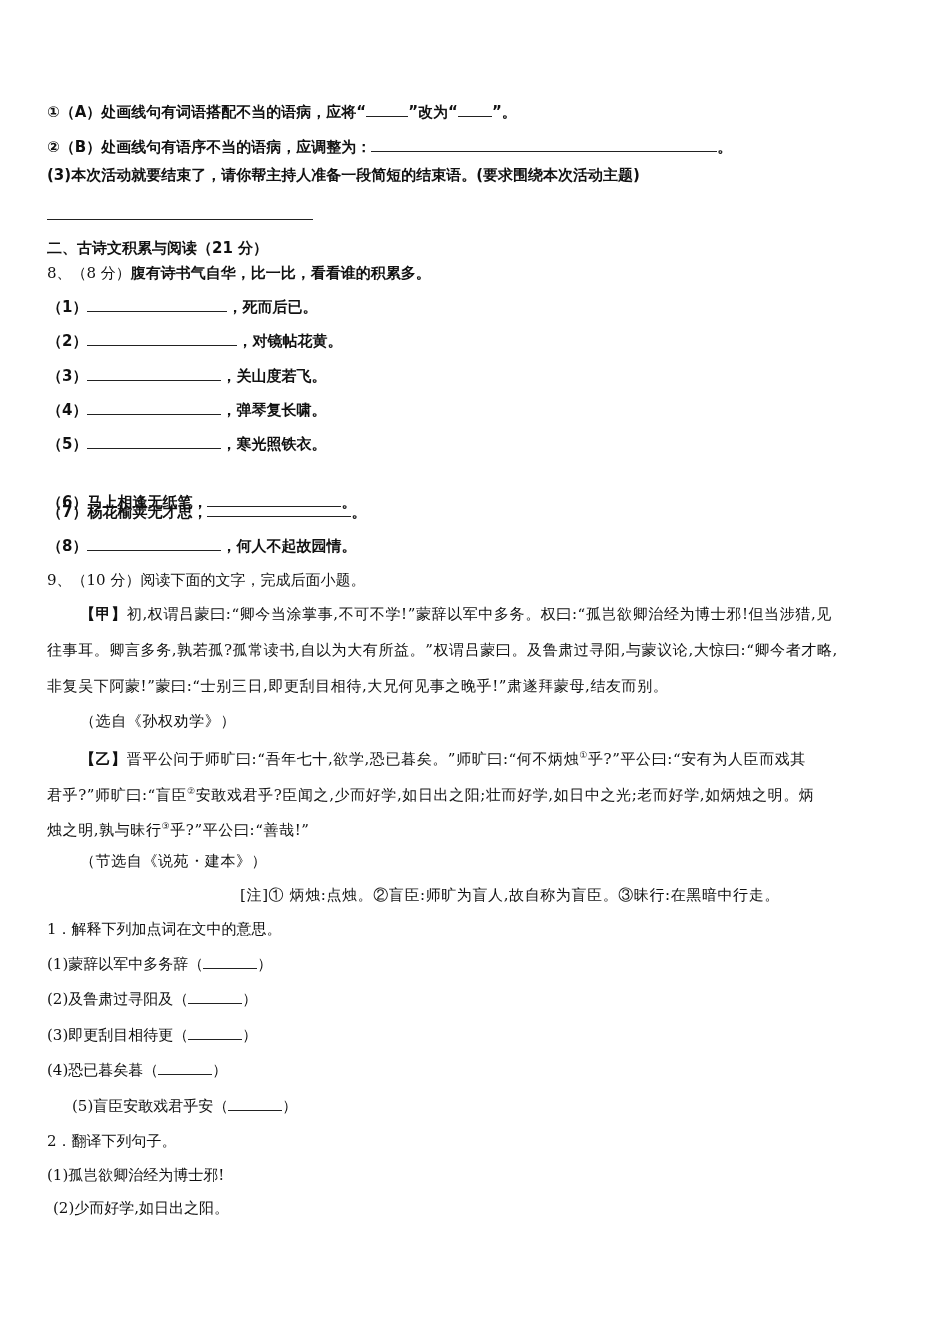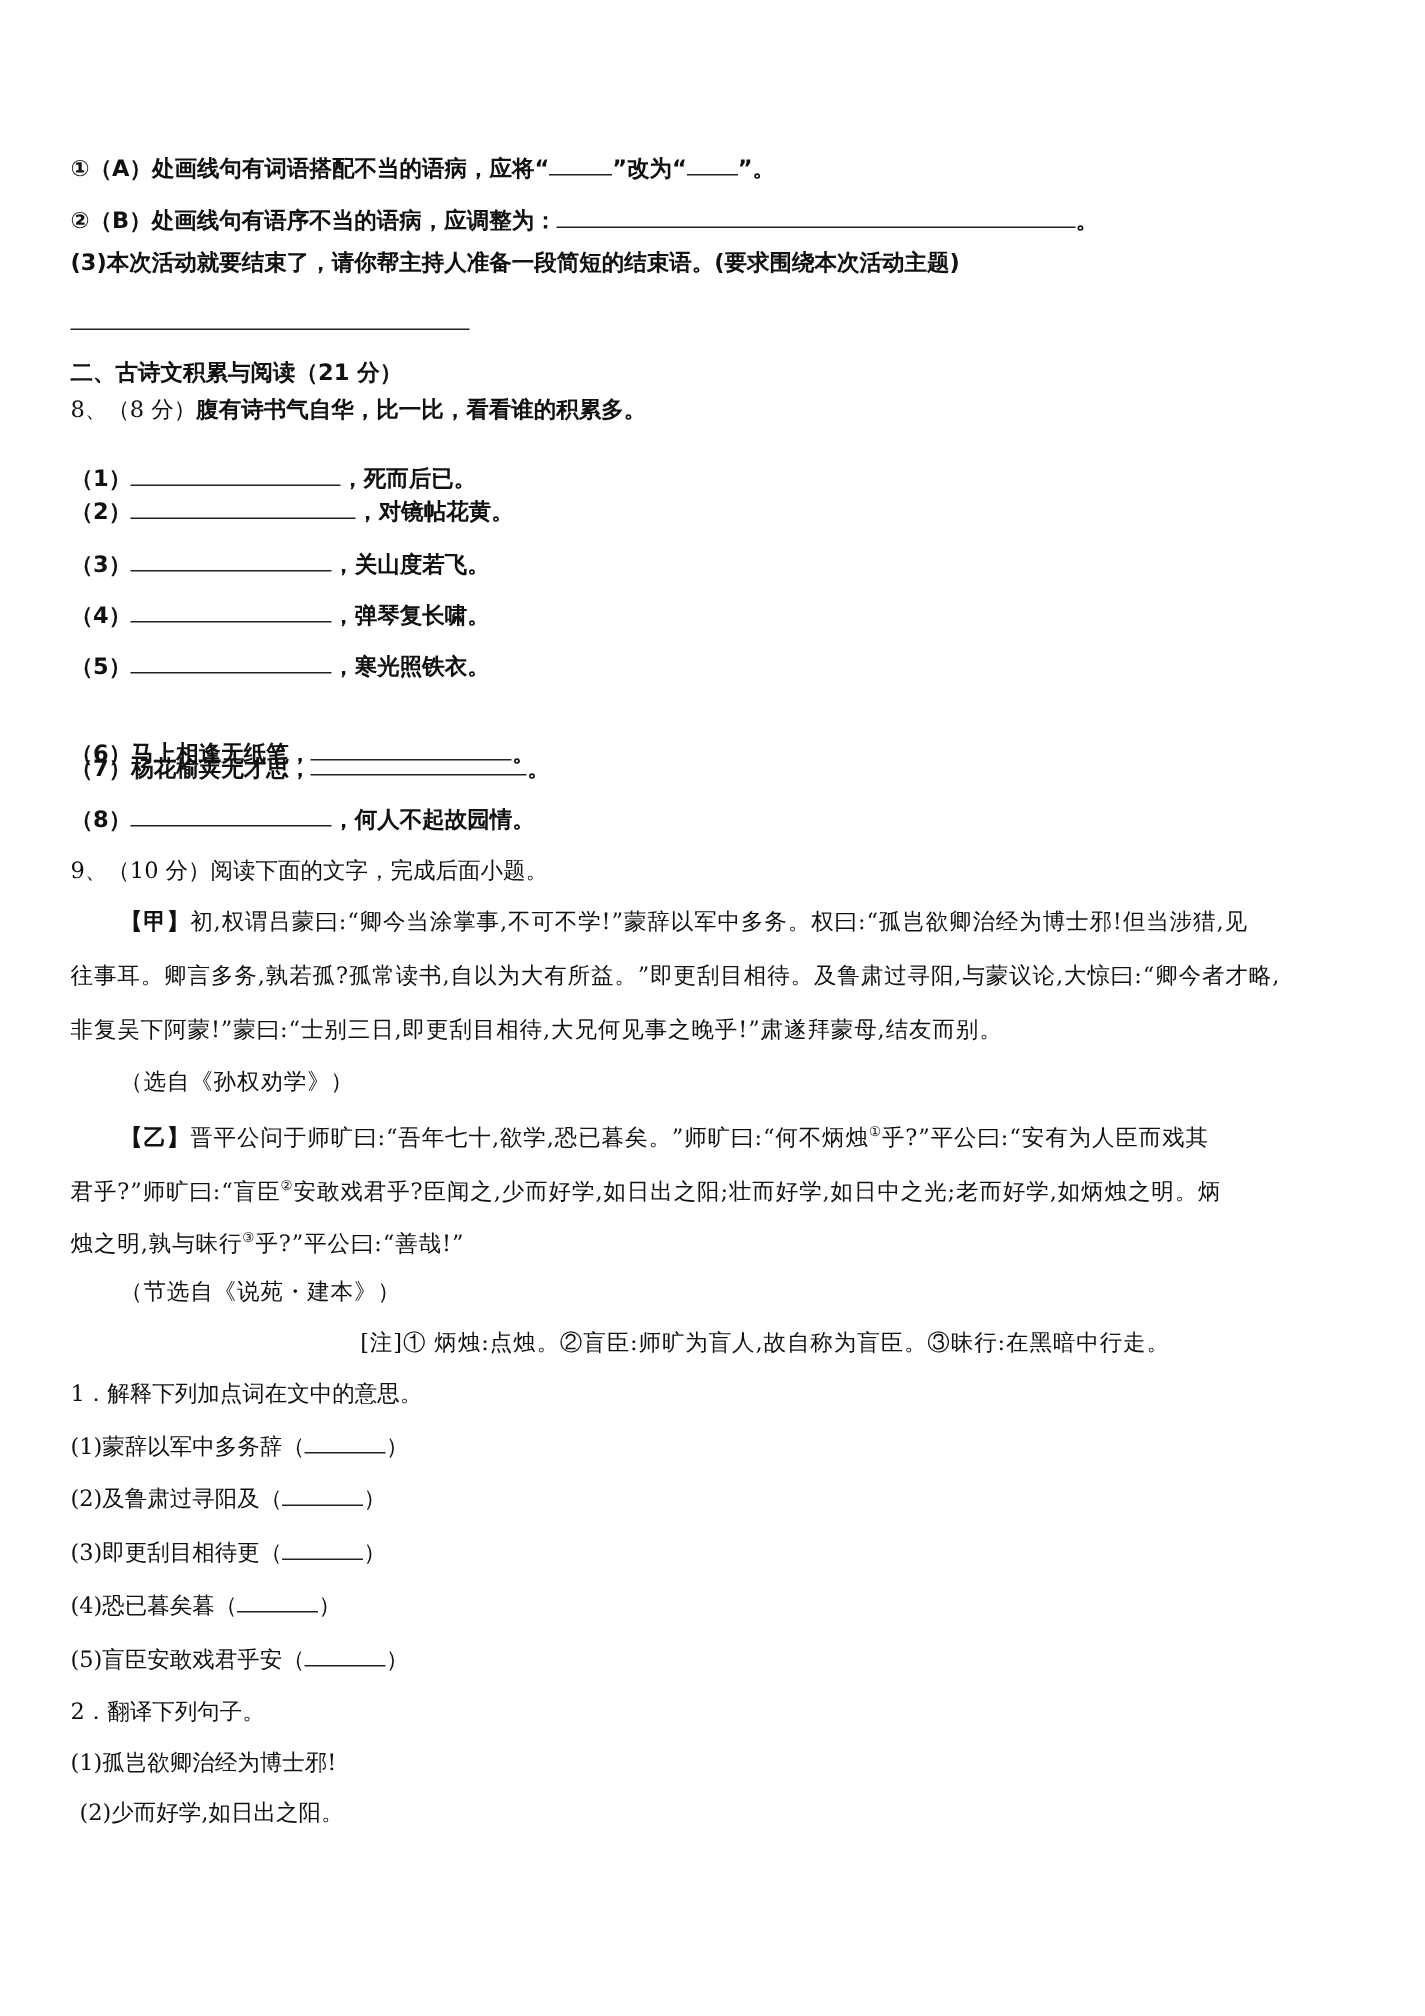--- a/index.html
+++ b/index.html
@@ -66,21 +66,21 @@
 </div>
 <div class="line bold" style="top:165px;">(3)本次活动就要结束了，请你帮主持人准备一段简短的结束语。(要求围绕本次活动主题)</div>
 <div class="rule"></div>
 
 <div class="line bold" style="top:238px;">二、古诗文积累与阅读（21 分）</div>
 
 <div class="line" style="top:263px;">
   <span class="serif">8、（8 分）</span><span class="bold">腹有诗书气自华，比一比，看看谁的积累多。</span>
 </div>
 
-<div class="line bold" style="top:309px;">
+<div class="line bold" style="top:297px;">
   <span>（1）</span><span class="blank" style="width:140px;"></span><span>，死而后已。</span>
 </div>
 <div class="line bold" style="top:331px;">
   <span>（2）</span><span class="blank" style="width:150px;"></span><span>，对镜帖花黄。</span>
 </div>
 <div class="line bold" style="top:366px;">
   <span>（3）</span><span class="blank" style="width:134px;"></span><span>，关山度若飞。</span>
 </div>
 <div class="line bold" style="top:400px;">
   <span>（4）</span><span class="blank" style="width:134px;"></span><span>，弹琴复长啸。</span>
@@ -96,21 +96,21 @@
 </div>
 <div class="line bold" style="top:536px;text-align:center;">
   <span>（8）</span><span class="blank" style="width:134px;"></span><span>，何人不起故园情。</span>
 </div>
 
 <div class="line" style="top:570px;">9、（10 分）阅读下面的文字，完成后面小题。</div>
 
 <div class="para indent" style="top:604px;">
   <span class="bold">【甲】</span><span>初,权谓吕蒙曰:“卿今当涂掌事,不可不学!”蒙辞以军中多务。权曰:“孤岂欲卿治经为博士邪!但当涉猎,见</span>
 </div>
-<div class="para" style="top:640px;">往事耳。卿言多务,孰若孤?孤常读书,自以为大有所益。”即更刮目相待。及鲁肃过寻阳,与蒙议论,大惊曰:“卿今者才略,</div>
+<div class="para" style="top:640px;">往事耳。卿言多务,孰若孤?孤常读书,自以为大有所益。”权谓吕蒙曰。及鲁肃过寻阳,与蒙议论,大惊曰:“卿今者才略,</div>
 <div class="para" style="top:676px;">非复吴下阿蒙!”蒙曰:“士别三日,即更刮目相待,大兄何见事之晚乎!”肃遂拜蒙母,结友而别。</div>
 <div class="para indent" style="top:711px;">（选自《孙权劝学》）</div>
 
 <div class="para indent" style="top:745px;">
   <span class="bold">【乙】</span><span>晋平公问于师旷曰:“吾年七十,欲学,恐已暮矣。”师旷曰:“何不炳烛</span><sup>①</sup><span>乎?”平公曰:“安有为人臣而戏其</span>
 </div>
 <div class="para" style="top:781px;">
   <span>君乎?”师旷曰:“盲臣</span><sup>②</sup><span>安敢戏君乎?臣闻之,少而好学,如日出之阳;壮而好学,如日中之光;老而好学,如炳烛之明。炳</span>
 </div>
 <div class="para" style="top:816px;">
@@ -126,19 +126,19 @@
 </div>
 <div class="line" style="top:989px;">
   <span>(2)及鲁肃过寻阳及（</span><span class="blank" style="width:54px;"></span><span>）</span>
 </div>
 <div class="line" style="top:1025px;">
   <span>(3)即更刮目相待更（</span><span class="blank" style="width:54px;"></span><span>）</span>
 </div>
 <div class="line" style="top:1060px;">
   <span>(4)恐已暮矣暮（</span><span class="blank" style="width:54px;"></span><span>）</span>
 </div>
-<div class="line" style="top:1096px;">
+<div class="line" style="top:1096px;margin-left:25px;">
   <span>(5)盲臣安敢戏君乎安（</span><span class="blank" style="width:54px;"></span><span>）</span>
 </div>
 
 <div class="line" style="top:1131px;">2．翻译下列句子。</div>
 <div class="line" style="top:1165px;">(1)孤岂欲卿治经为博士邪!</div>
 <div class="line" style="top:1198px; left:53px;">(2)少而好学,如日出之阳。</div>
 
 </body></html>

